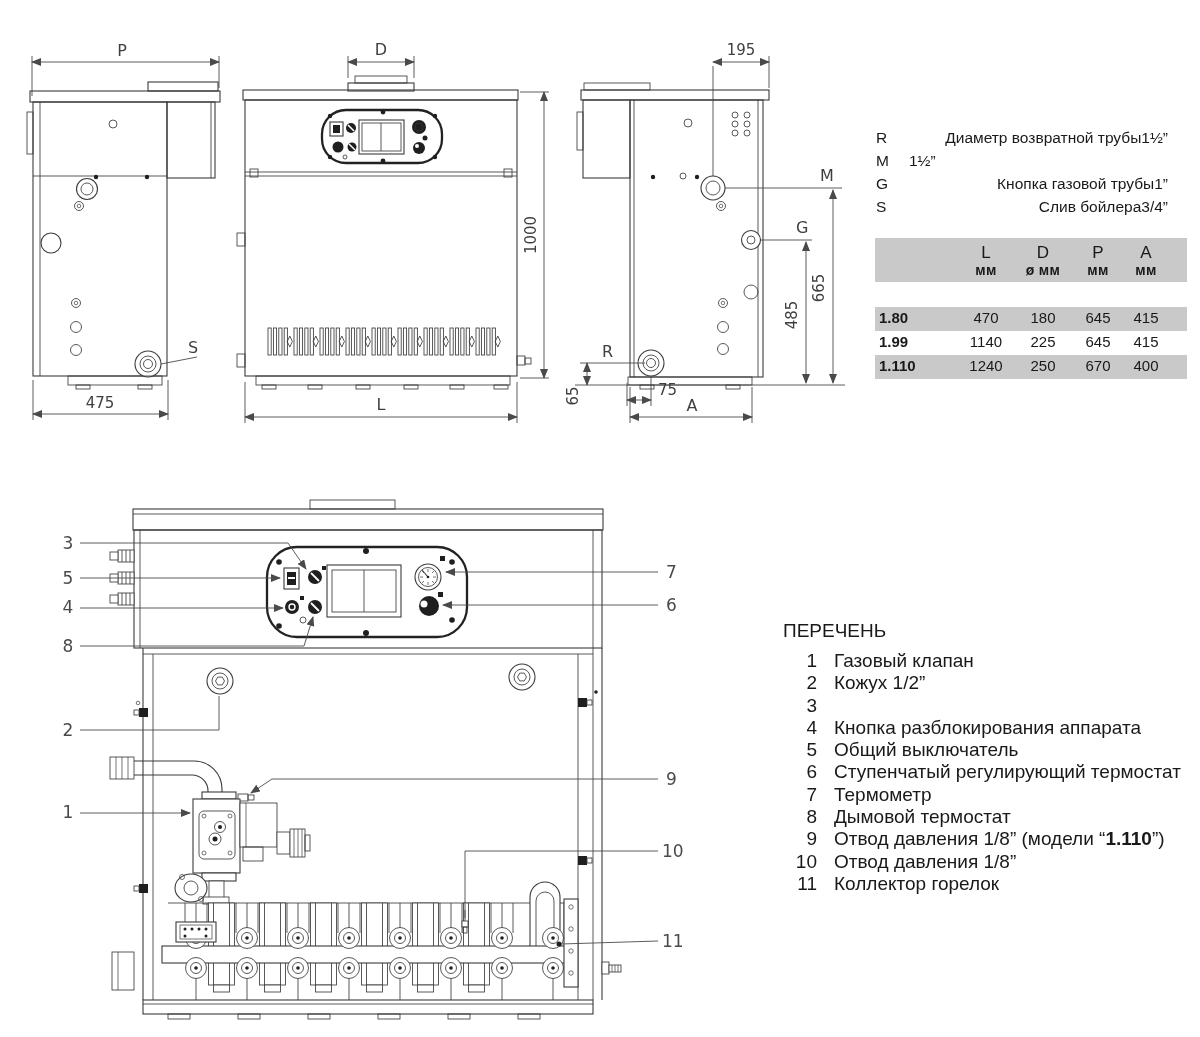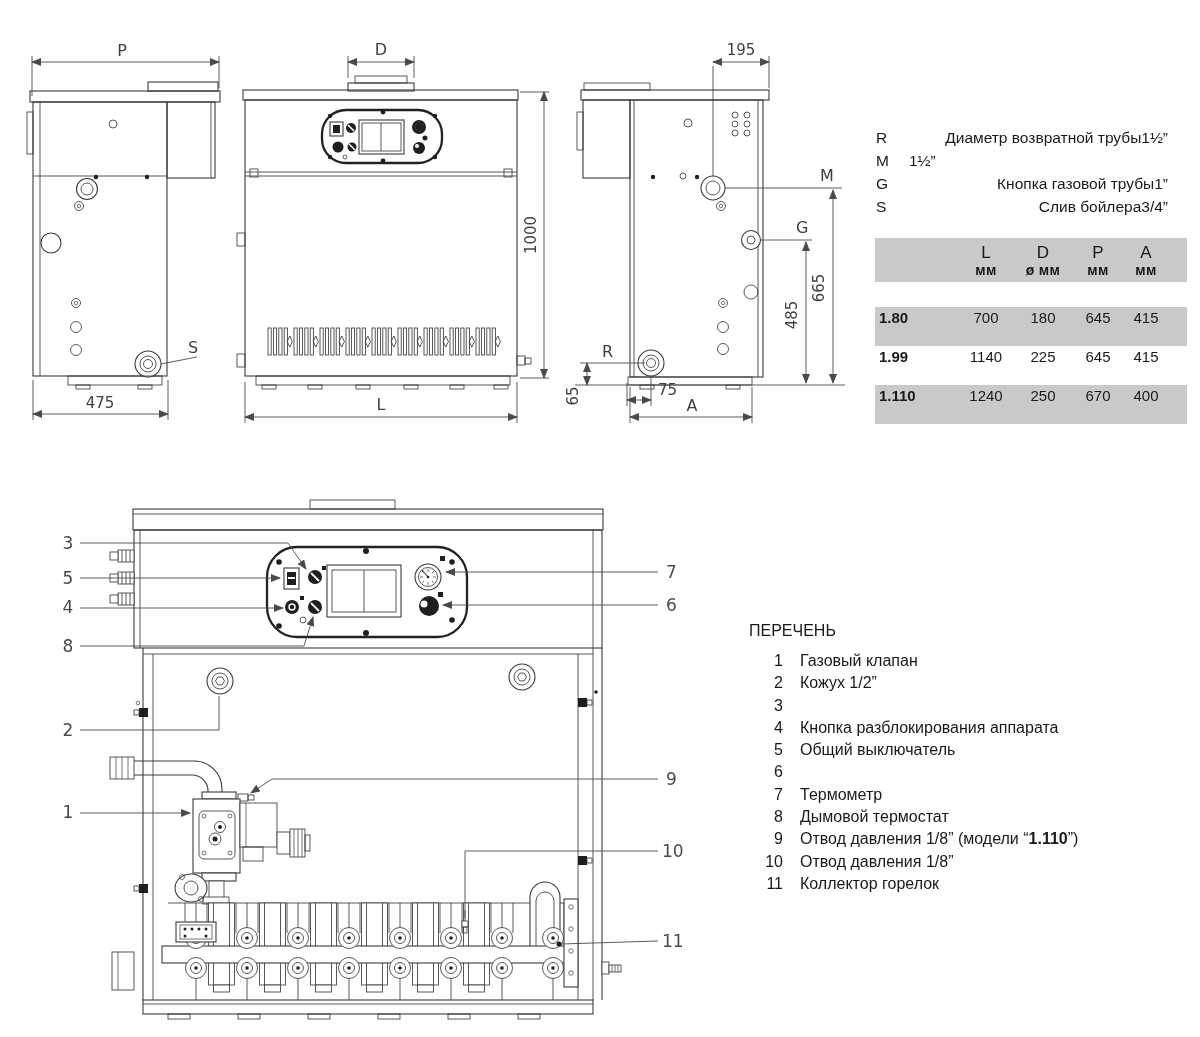--- a/index.html
+++ b/index.html
@@ -20,25 +20,25 @@
   .legend{position:absolute;left:876px;top:126px;width:292px;font-size:15.5px;}
   .legend .row{display:flex;line-height:23px;}
   .legend .k{width:33px;}
   .legend .lbl{flex:1;text-align:right;}
   .legend .val{text-align:right;white-space:nowrap;}
   .dtable{position:absolute;left:875px;top:238px;width:312px;font-size:15px;}
   .dtable .grid{display:grid;grid-template-columns:78px 66px 48px 62px 34px;}
   .dtable .hdr{background:#c9c9c9;padding:5px 0 4px 0;margin-bottom:25px;}
   .dtable .hl{font-size:17px;text-align:center;line-height:20px;}
   .dtable .hu{font-size:14px;font-weight:bold;text-align:center;line-height:15px;letter-spacing:.3px;}
-  .dtable .r{line-height:21.5px;height:39px;}
+  .dtable .r{line-height:21.5px;height:24px;}
   .dtable .band{background:#c9c9c9;}
   .dtable .model{font-weight:bold;padding-left:4px;text-align:left;}
   .dtable .num{text-align:center;}
-  .parts{position:absolute;left:749px;top:621px;width:400px;font-size:16px;}
+  .parts{position:absolute;left:783px;top:621px;width:400px;font-size:19px;}
   .parts .title{line-height:20px;margin-bottom:9px;}
   .parts .item{display:flex;line-height:22.3px;}
   .parts .n{width:34px;text-align:right;margin-right:17px;flex:none;}
   .parts b{font-weight:bold;}
 </style>
 </head>
 <body>
 
 <div class="page">
 
@@ -579,21 +579,21 @@
     <span class="hl">P</span>
     <span class="hl">A</span>
     <span></span>
     <span class="hu">мм</span>
     <span class="hu">ø мм</span>
     <span class="hu">мм</span>
     <span class="hu">мм</span>
   </div>
   <div class="grid r band">
     <span class="model">1.80</span>
-    <span class="num">700</span>
+    <span class="num">470</span>
     <span class="num">180</span>
     <span class="num">645</span>
     <span class="num">415</span>
   </div>
   <div class="grid r">
     <span class="model">1.99</span>
     <span class="num">1140</span>
     <span class="num">225</span>
     <span class="num">645</span>
     <span class="num">415</span>
@@ -623,20 +623,21 @@
   <div class="item">
     <span class="n">4</span>
     <span>Кнопка разблокирования аппарата</span>
   </div>
   <div class="item">
     <span class="n">5</span>
     <span>Общий выключатель</span>
   </div>
   <div class="item">
     <span class="n">6</span>
+    <span>Ступенчатый регулирующий термостат</span>
   </div>
   <div class="item">
     <span class="n">7</span>
     <span>Термометр</span>
   </div>
   <div class="item">
     <span class="n">8</span>
     <span>Дымовой термостат</span>
   </div>
   <div class="item">

